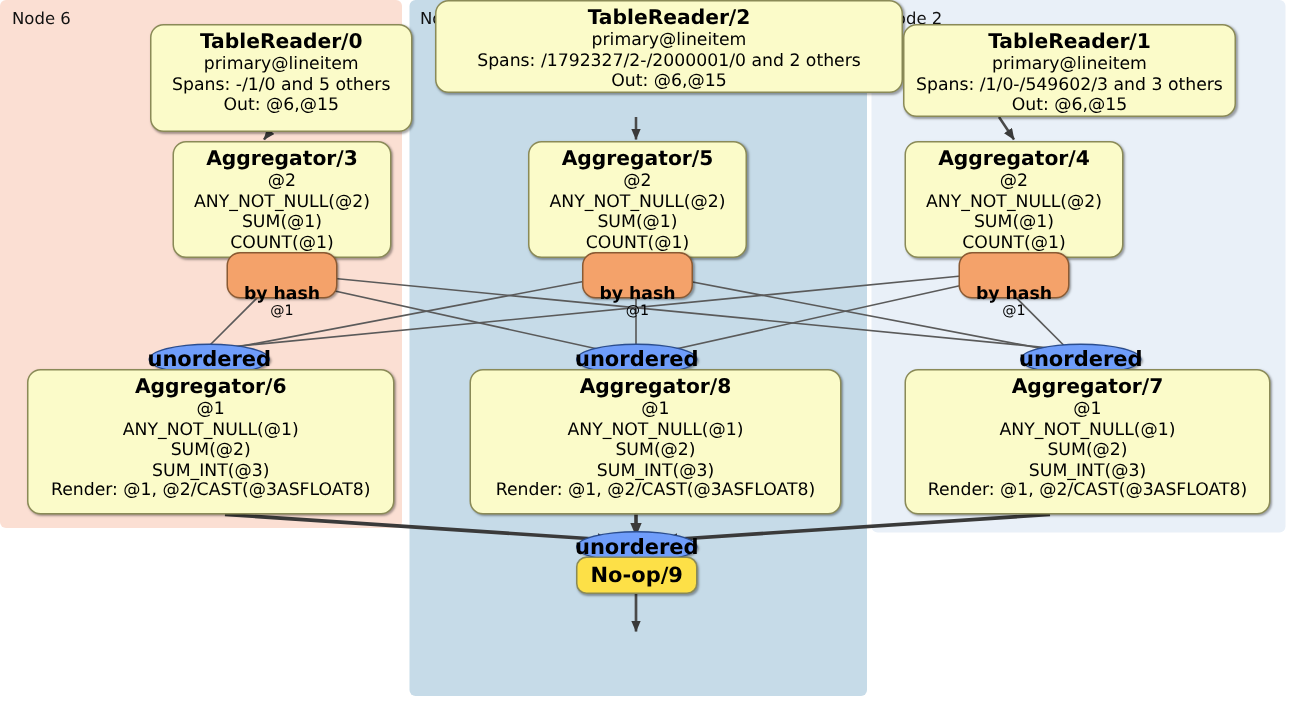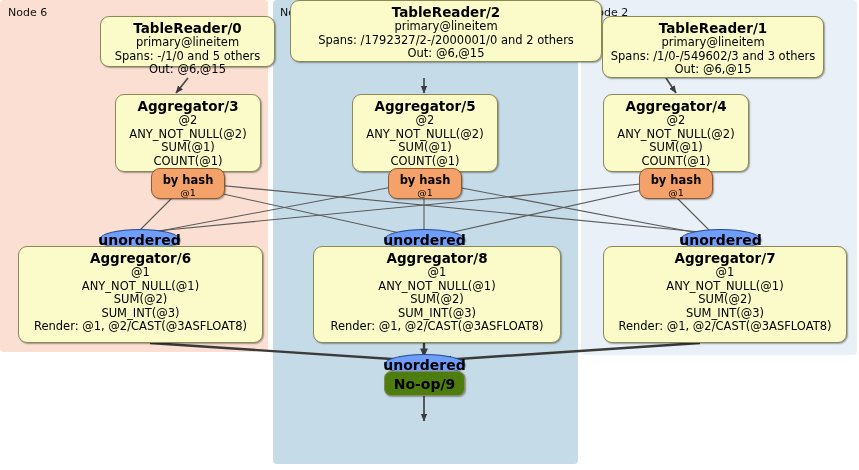--- a/index.html
+++ b/index.html
@@ -11,30 +11,30 @@
 
   svg.wires{position:absolute;left:0;top:0;width:859px;height:470px;overflow:visible;}
 
   .node{position:absolute;box-sizing:border-box;background:#fbfbc9;
         border:1.3px solid #8a8a57;border-radius:9px;
         text-align:center;color:#000;
         box-shadow:1px 1px 1.5px rgba(0,0,0,.35);}
   .node .ttl{font-weight:bold;font-size:13.5px;line-height:16px;padding-top:3px;}
   .node .ln{font-size:11.5px;line-height:13.6px;}
 
-  .plain{position:absolute;box-sizing:border-box;background:#4d7c0f;
+  .plain{position:absolute;box-sizing:border-box;background:#fde047;
          border:1.3px solid #8a8a57;border-radius:7px;
          display:flex;align-items:center;justify-content:center;
          font-weight:bold;font-size:14px;color:#000;
          box-shadow:1px 1px 1.5px rgba(0,0,0,.35);}
 
   .hash{position:absolute;box-sizing:border-box;background:#f4a26a;
         border:1.2px solid #8a5a33;border-radius:9px;text-align:center;
         box-shadow:1px 1px 1.5px rgba(0,0,0,.35);}
-  .hash .h1{font-weight:bold;font-size:11.5px;line-height:13px;padding-top:5px;color:#000;}
+  .hash .h1{font-weight:bold;font-size:11.5px;line-height:13px;padding-top:20px;color:#000;}
   .hash .h2{font-size:9.5px;line-height:11px;color:#000;}
 
   .unord{position:absolute;box-sizing:border-box;background:#6f9dfa;
          border:1.2px solid #2a4d8f;border-radius:50%/50%;
          display:flex;align-items:center;justify-content:center;
          font-weight:bold;font-size:14px;color:#000;
          box-shadow:1px 1px 1.5px rgba(0,0,0,.35);}
 </style>
 </head>
 <body>
@@ -79,21 +79,21 @@
 
     <path d="M150,343 L407,360" stroke="#3a3a3a" stroke-width="2.4" fill="none" marker-end="url(#ahb)"></path>
     <path d="M424,343 L424,357" stroke="#3a3a3a" stroke-width="2.4" fill="none" marker-end="url(#ahb)"></path>
     <path d="M700,343 L443,360" stroke="#3a3a3a" stroke-width="2.4" fill="none" marker-end="url(#ahb)"></path>
 
     <path d="M424,371 L424,375" stroke="#3a3a3a" stroke-width="1.8" fill="none"></path>
 
     <path d="M424,396 L424,421" stroke="#4a4a4a" stroke-width="1.8" fill="none" marker-end="url(#ah)"></path>
   </svg>
 
-  <div class="node" style="left:100px;top:16px;width:175px;height:51px;">
+  <div class="node" style="left:100px;top:16px;width:175px;height:72px;">
     <div class="ttl">TableReader/0</div>
     <div class="ln">primary@lineitem</div>
     <div class="ln">Spans: -/1/0 and 5 others</div>
     <div class="ln">Out: @6,@15</div>
   </div>
 
   <div class="node" style="left:290px;top:0;width:312px;height:62px;">
     <div class="ttl">TableReader/2</div>
     <div class="ln">primary@lineitem</div>
     <div class="ln">Spans: /1792327/2-/2000001/0 and 2 others</div>

